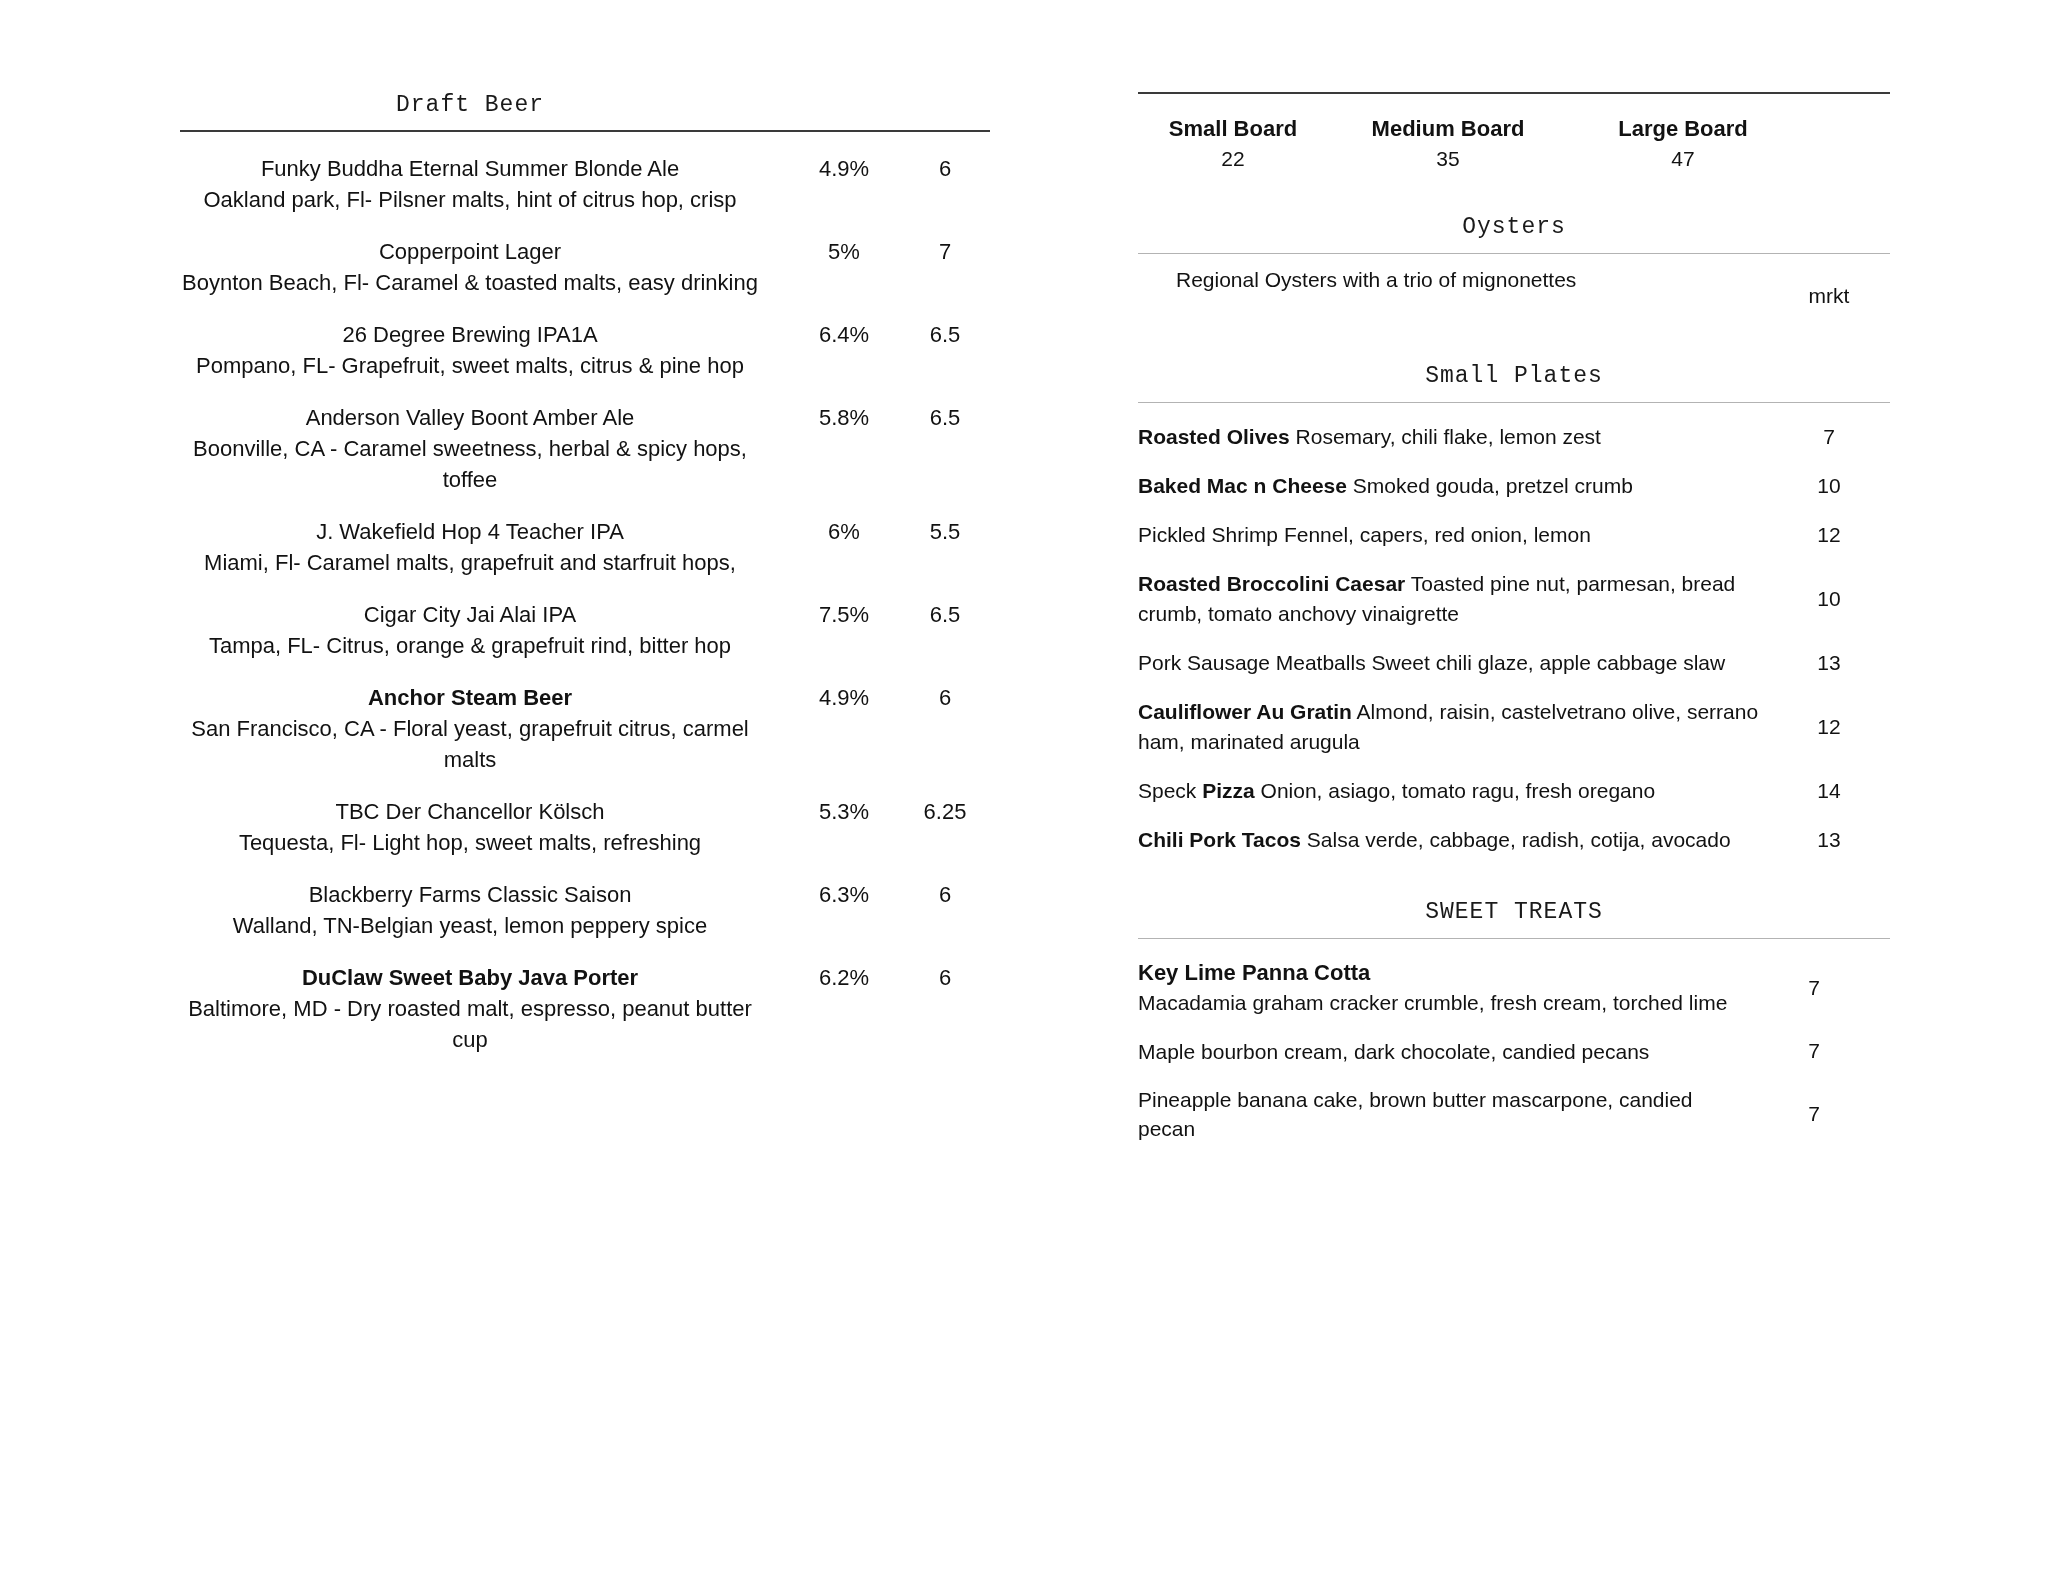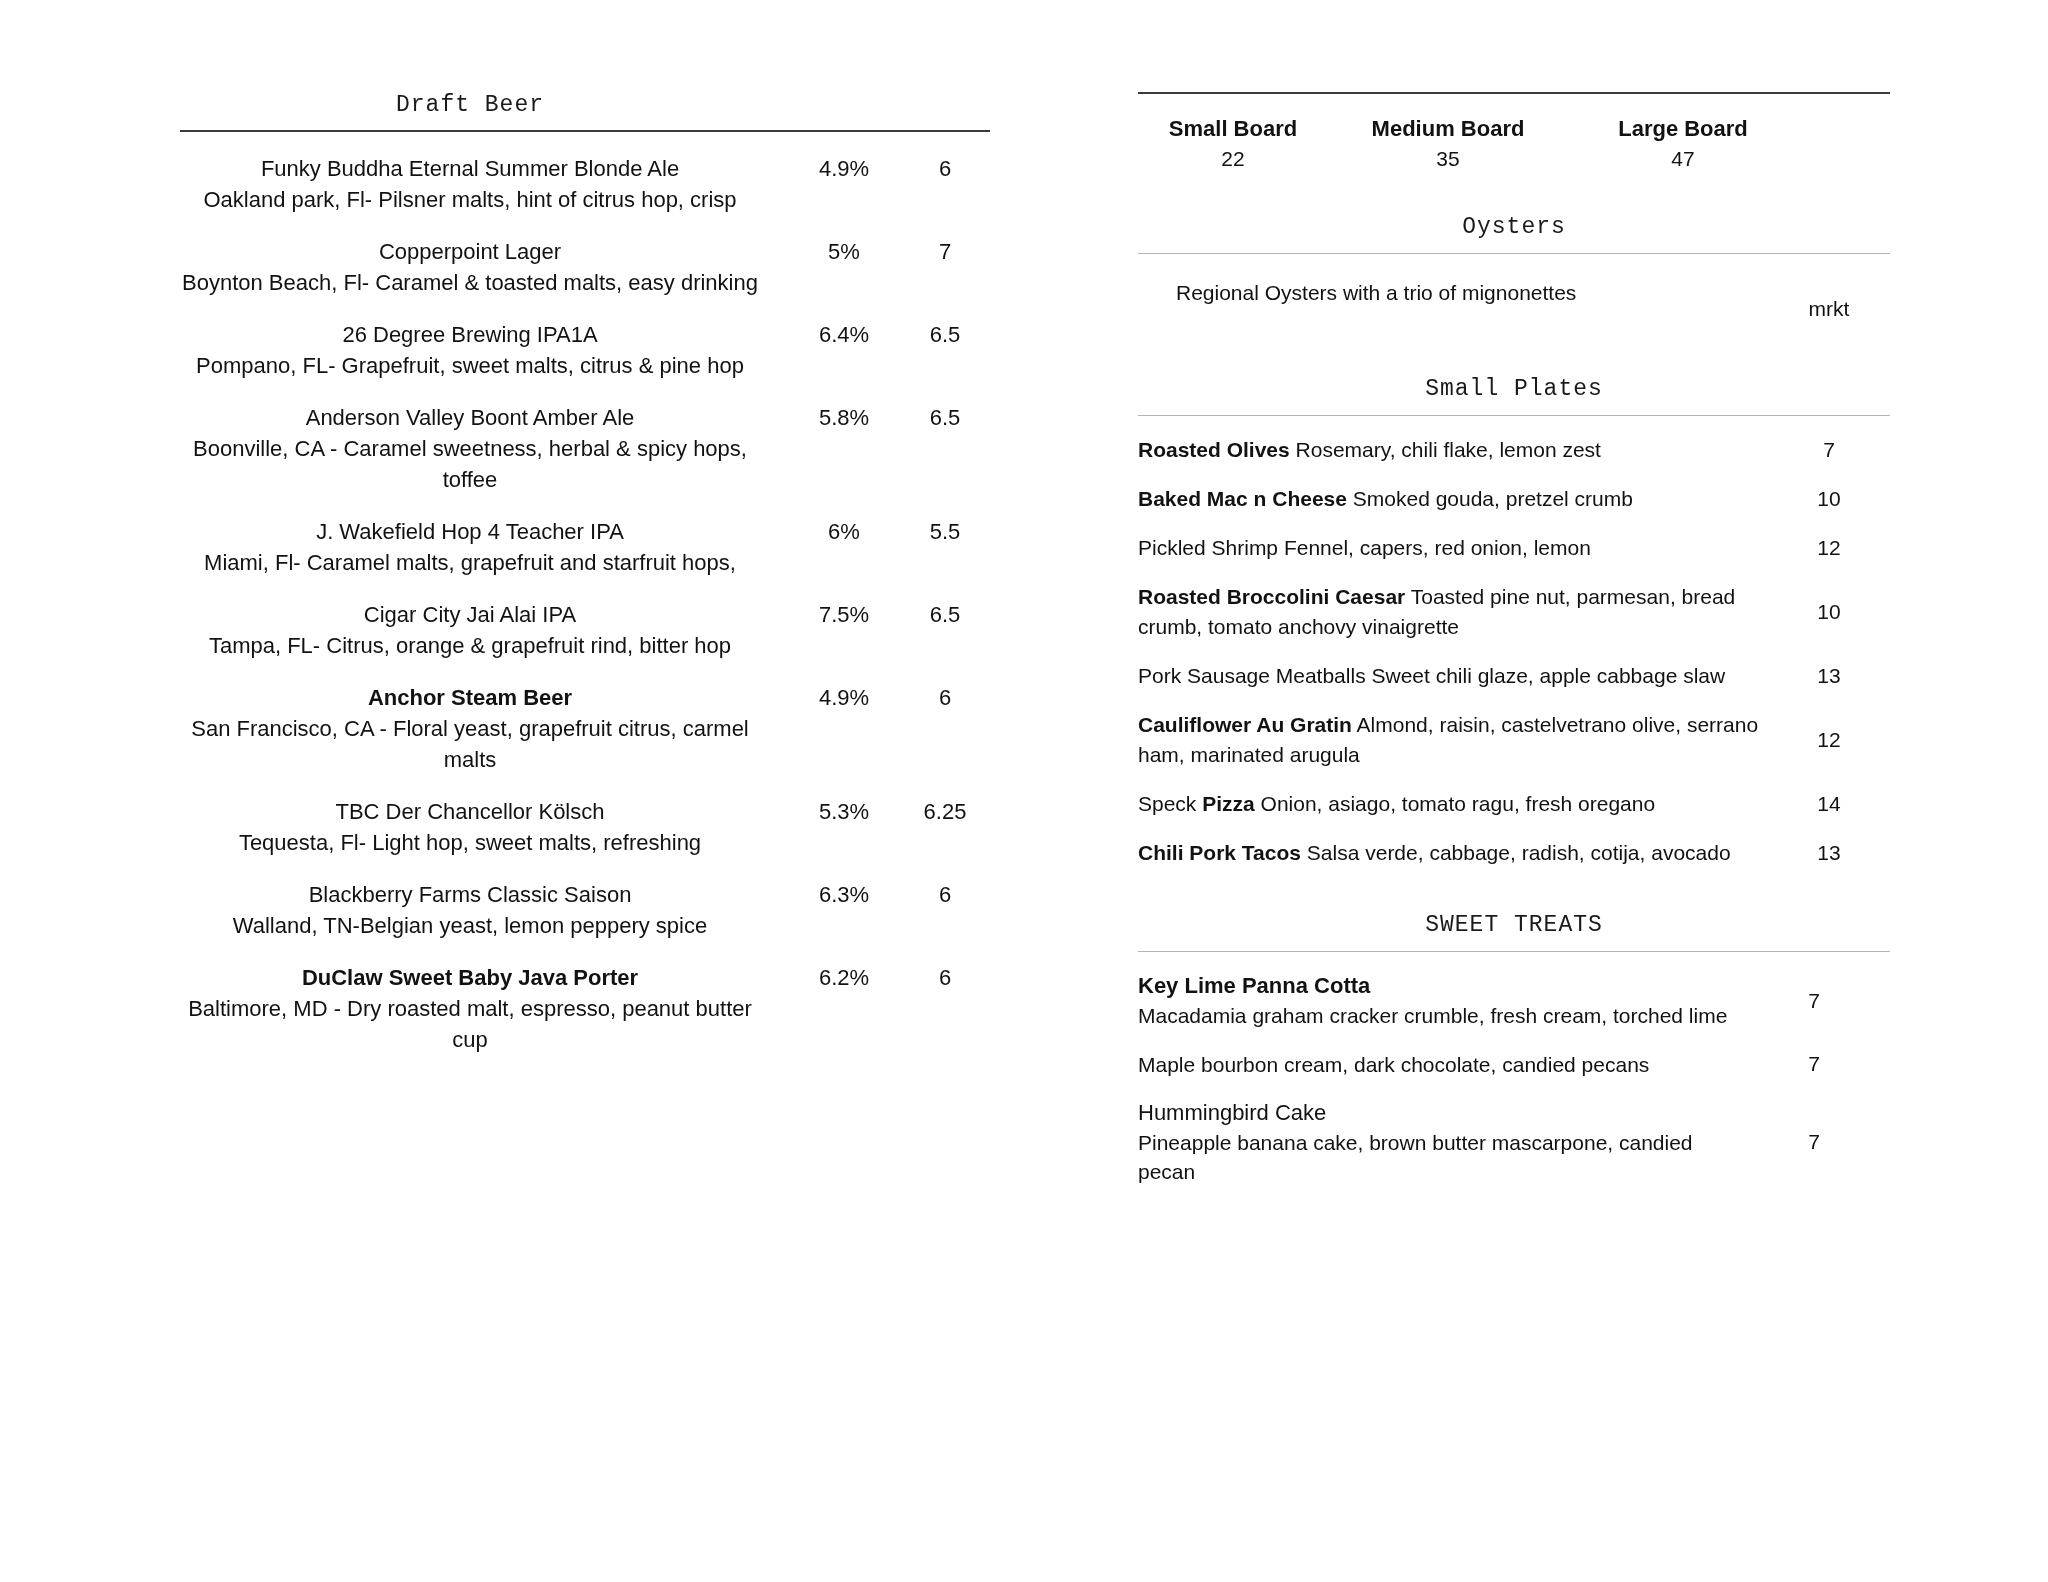--- a/index.html
+++ b/index.html
@@ -30,21 +30,21 @@
   .col-right { position:absolute; left:1138px; top:80px; width:752px; }
   .boards-row { display:flex; margin-top:20px; }
   .board { text-align:center; }
   .board-0 { width:190px; }
   .board-1 { width:240px; }
   .board-2 { width:230px; }
   .board-label { font-size:22px; font-weight:700; line-height:30px; }
   .board-price { font-size:21px; line-height:30px; }
 
   .subsection-title { margin-top:40px; }
-  .oyster-row { display:flex; align-items:flex-start; margin-top:24px; }
+  .oyster-row { display:flex; align-items:flex-start; margin-top:11px; }
   .oyster-text { width:630px; padding-left:38px; font-size:21px; line-height:30px; }
   .oyster-price { flex:1; text-align:center; font-size:21px; line-height:30px; margin-top:16px; }
 
   .plates-title { margin-top:52px; }
   .plate-row { display:flex; align-items:center; margin-top:19px; }
   .plate-text { width:630px; font-size:21px; line-height:30px; }
   .plate-price { flex:1; text-align:center; font-size:21px; line-height:30px; }
 
   .sweets-title { margin-top:44px; }
   .sweet-row { display:flex; align-items:center; margin-top:19px; }
@@ -238,20 +238,19 @@
 
     <div class="sweet-row">
       <div class="sweet-text">
         <div class="sweet-desc">Maple bourbon cream, dark chocolate, candied pecans</div>
       </div>
       <div class="sweet-price">7</div>
     </div>
 
     <div class="sweet-row">
       <div class="sweet-text">
-        <div class="sweet-name">Hummingbird Cake</div>
         <div class="sweet-desc">Pineapple banana cake, brown butter mascarpone, candied pecan</div>
       </div>
       <div class="sweet-price">7</div>
     </div>
   </div>
 
 </div>
 
 </body></html>

